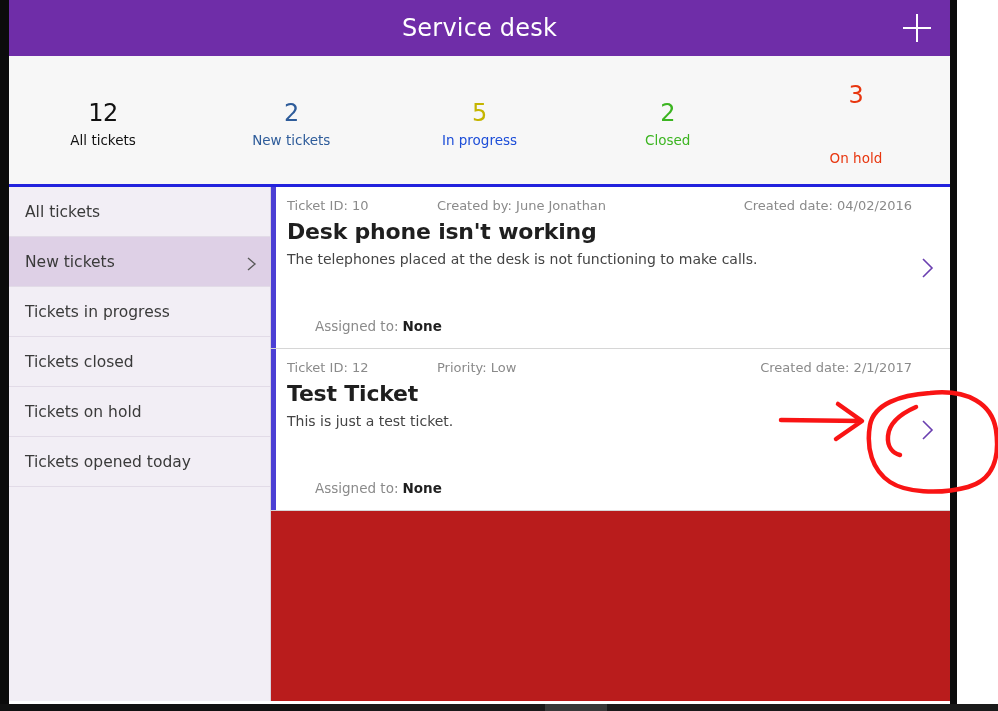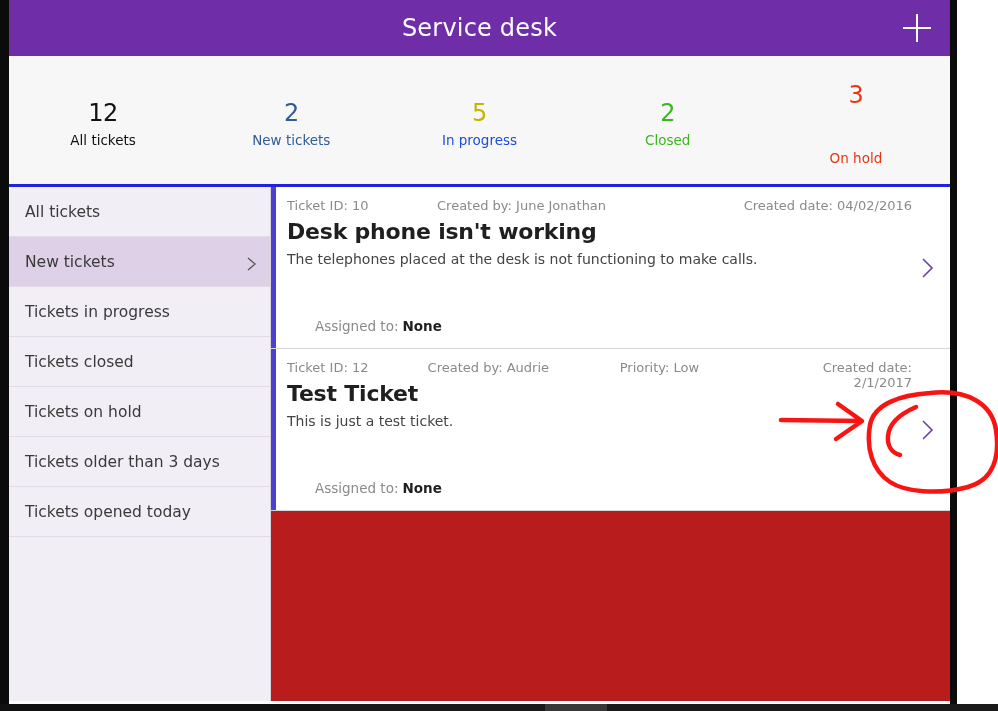--- a/index.html
+++ b/index.html
@@ -312,23 +312,20 @@
         <div class="sidebar-item">
           <span class="sidebar-label">Tickets in progress</span>
         </div>
         <div class="sidebar-item">
           <span class="sidebar-label">Tickets closed</span>
         </div>
         <div class="sidebar-item">
           <span class="sidebar-label">Tickets on hold</span>
         </div>
         <div class="sidebar-item">
-          <span class="sidebar-label">Tickets older than 3 days</span>
-        </div>
-        <div class="sidebar-item">
           <span class="sidebar-label">Tickets opened today</span>
         </div>
         <div id="sidebar-filler"></div>
       </div>
 
       <div id="content">
 
         <div class="ticket-card">
           <div class="ticket-accent"></div>
           <div class="ticket-meta-row">
@@ -345,21 +342,20 @@
             <svg width="20" height="26" viewBox="0 0 20 26">
                 <path d="M5 4 L14 13 L5 22" fill="none" stroke="#6a3fb0" stroke-width="1.6"></path>
               </svg>
           </div>
         </div>
 
         <div class="ticket-card">
           <div class="ticket-accent"></div>
           <div class="ticket-meta-row">
             <span class="m-id">Ticket ID: 12</span>
-            <span class="m-by">Created by: Audrie</span>
             <span class="m-prio">Priority: Low</span>
             <span class="m-date">Created date: 2/1/2017</span>
           </div>
           <div class="ticket-title">Test Ticket</div>
           <div class="ticket-desc">This is just a test ticket.</div>
           <div class="ticket-assigned">
             <span>Assigned to:</span><b>None</b>
           </div>
           <div class="ticket-chevron">
             <svg width="20" height="26" viewBox="0 0 20 26">

